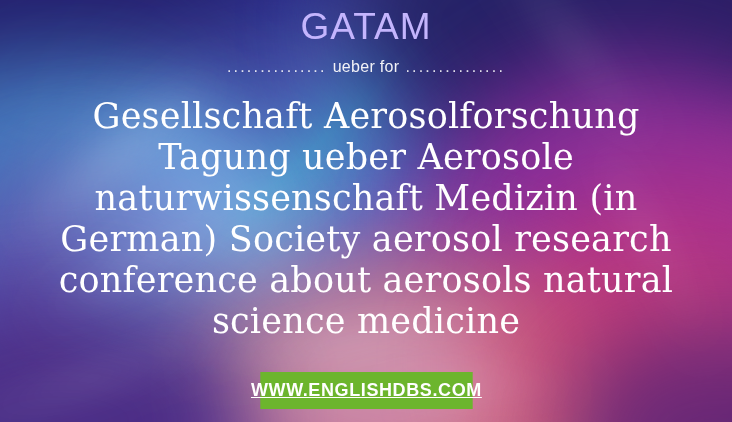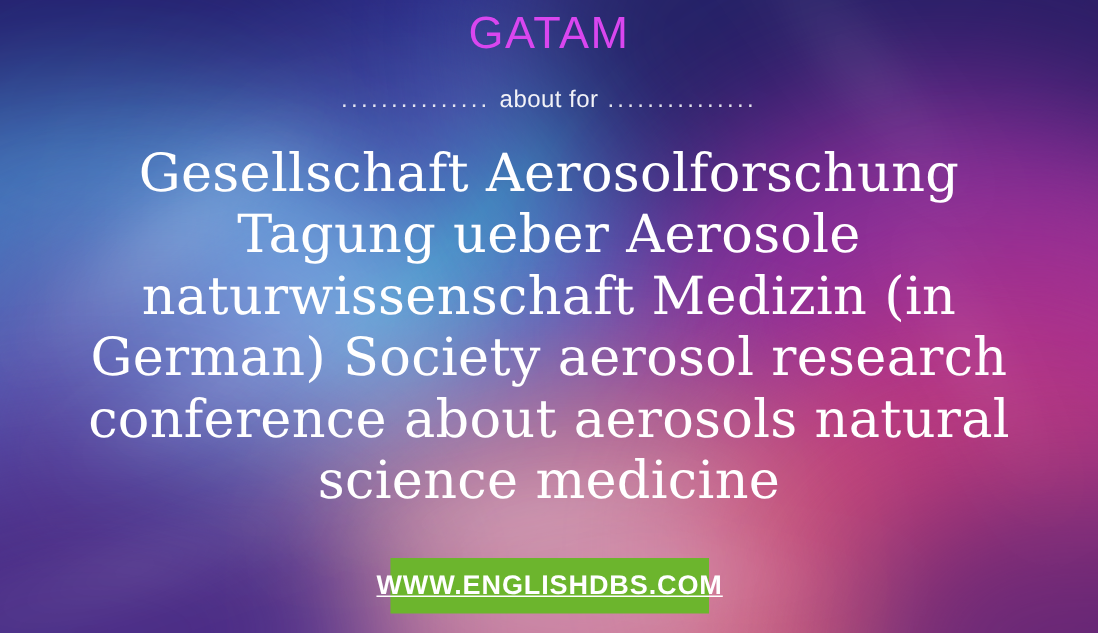--- a/index.html
+++ b/index.html
@@ -79,25 +79,25 @@
     width: 100%;
     height: 100%;
     text-align: center;
   }
 
   #title {
     position: absolute;
     top: 8px;
     left: 0;
     right: 0;
-    font-size: 30px;
+    font-size: 37px;
     font-weight: 400;
     letter-spacing: 1px;
     line-height: 1;
-    color: #d946ef;
+    color: #c4b5fd;
   }
 
   #subtitle {
     position: absolute;
     top: 58px;
     left: 0;
     right: 0;
     font-size: 16px;
     color: #f2f2f7;
     letter-spacing: .3px;
@@ -177,21 +177,21 @@
   <div class="streak" id="s4"></div>
   <div class="streak" id="s5"></div>
   <div class="streak" id="s6"></div>
   <div class="streak" id="s7"></div>
 
   <div id="content">
 
     <div id="title">GATAM</div>
 
     <div id="subtitle">
-      <span class="dots">...............</span><span class="sf">about for</span><span class="dots">...............</span>
+      <span class="dots">...............</span><span class="sf">ueber for</span><span class="dots">...............</span>
     </div>
 
     <div id="definition">Gesellschaft Aerosolforschung Tagung ueber Aerosole naturwissenschaft Medizin (in German) Society aerosol research conference about aerosols natural science medicine</div>
 
     <div id="cta-wrap">
       <div id="cta">
         <span id="cta-inner">WWW.ENGLISHDBS.COM</span>
       </div>
     </div>
 

